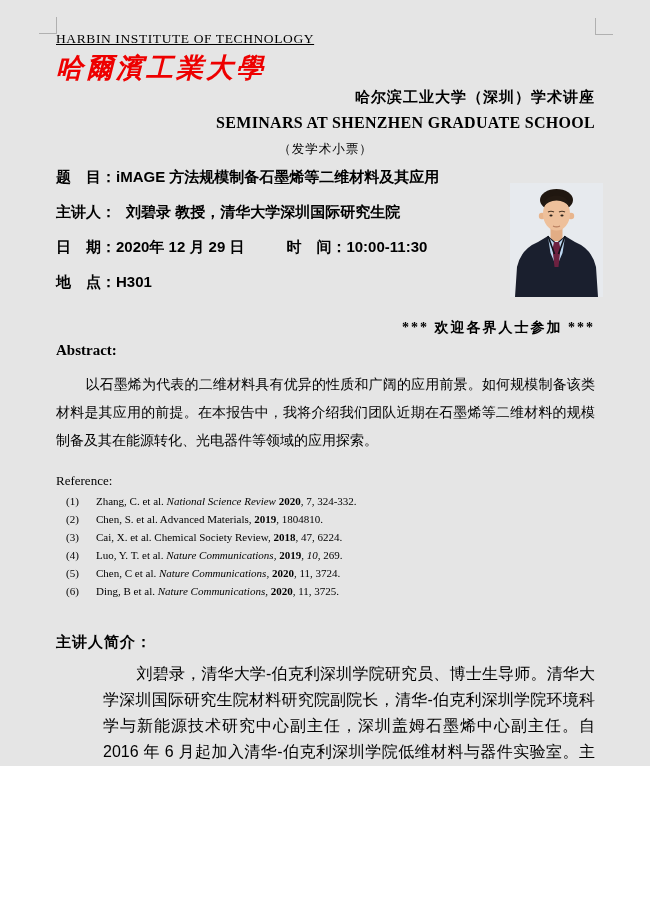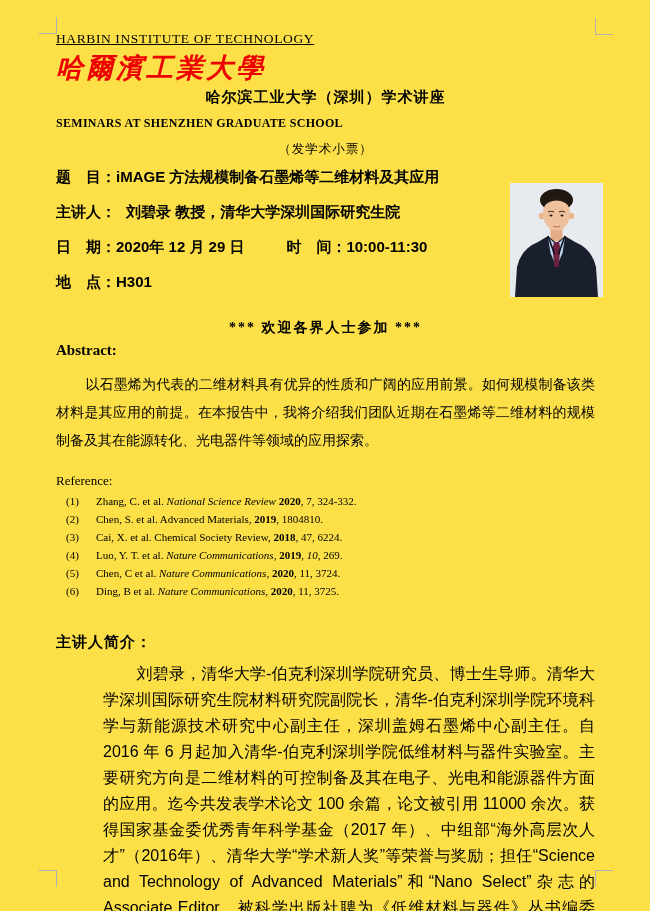--- a/index.html
+++ b/index.html
@@ -1,19 +1,19 @@
 <!DOCTYPE html>
 <html lang="zh"><head>
 <meta charset="utf-8">
 <style>
   html,body{margin:0;padding:0;background:#ffffff;}
   .page{
     position:relative;
-    width:650px;height:911px;
-    background:#fde047;
+    width:650px;height:766px;
+    background:#e5e5e5;
     color:#000;
     font-family:"Liberation Serif",serif;
     overflow:hidden;
     text-decoration:underline;
   }
   .content{
     position:absolute;left:56px;top:0;width:539px;
   }
   
   .crop{position:absolute;width:17px;height:16px;}
@@ -33,28 +33,28 @@
     margin-top:5px;
     font-size:27px;line-height:32px;
     font-style:italic;font-weight:bold;
     letter-spacing:3px;
     color:#ee0000;
     font-family:"DejaVu Serif",serif;
   }
   .title-zh{
     margin-top:4px;
     font-size:15px;line-height:18px;
-    font-weight:bold;text-align:center;
+    font-weight:bold;text-align:right;
     font-family:"Liberation Sans",sans-serif;
     letter-spacing:1px;
   }
   .title-en{
     margin-top:9px;
-    font-size:12px;line-height:16px;
-    font-weight:bold;text-align:left;
+    font-size:16px;line-height:16px;
+    font-weight:bold;text-align:right;
     font-family:"Liberation Serif",serif;
     letter-spacing:0.3px;
   }
   .ticket-note{
     margin-top:11px;
     font-size:12.5px;line-height:15px;
     text-align:center;letter-spacing:1px;
     font-family:"Liberation Sans",sans-serif;
   }
   
@@ -62,21 +62,21 @@
   .info-row{
     font-size:15px;line-height:17px;
     font-weight:bold;margin-bottom:18px;
     white-space:nowrap;
   }
   .info-row .pad{padding-left:10px;}
   .time-gap{display:inline-block;width:42px;}
   
   .welcome{
     margin-top:29px;
-    text-align:center;font-weight:bold;
+    text-align:right;font-weight:bold;
     font-size:14px;line-height:17px;letter-spacing:2px;
     font-family:"Liberation Serif",serif;
   }
   
   .abstract-h{
     margin-top:5px;
     font-size:15px;line-height:18px;font-weight:bold;
     font-family:"Liberation Serif",serif;
   }
   .abstract-p{

